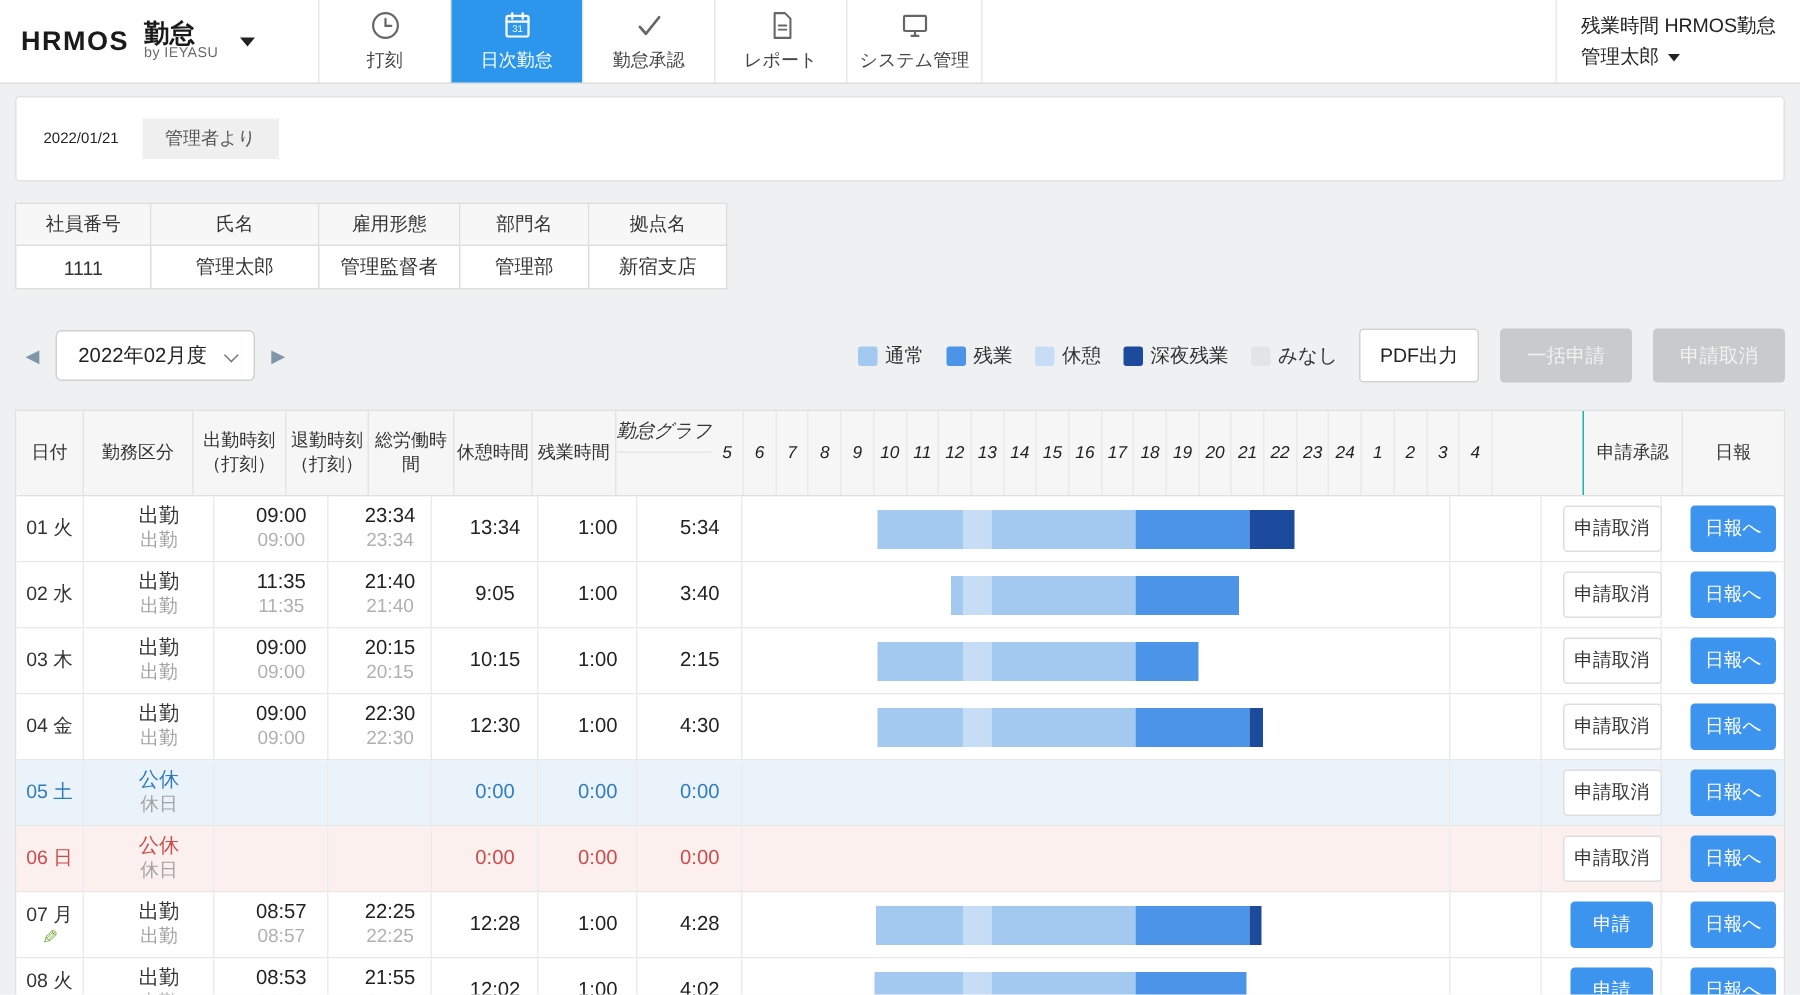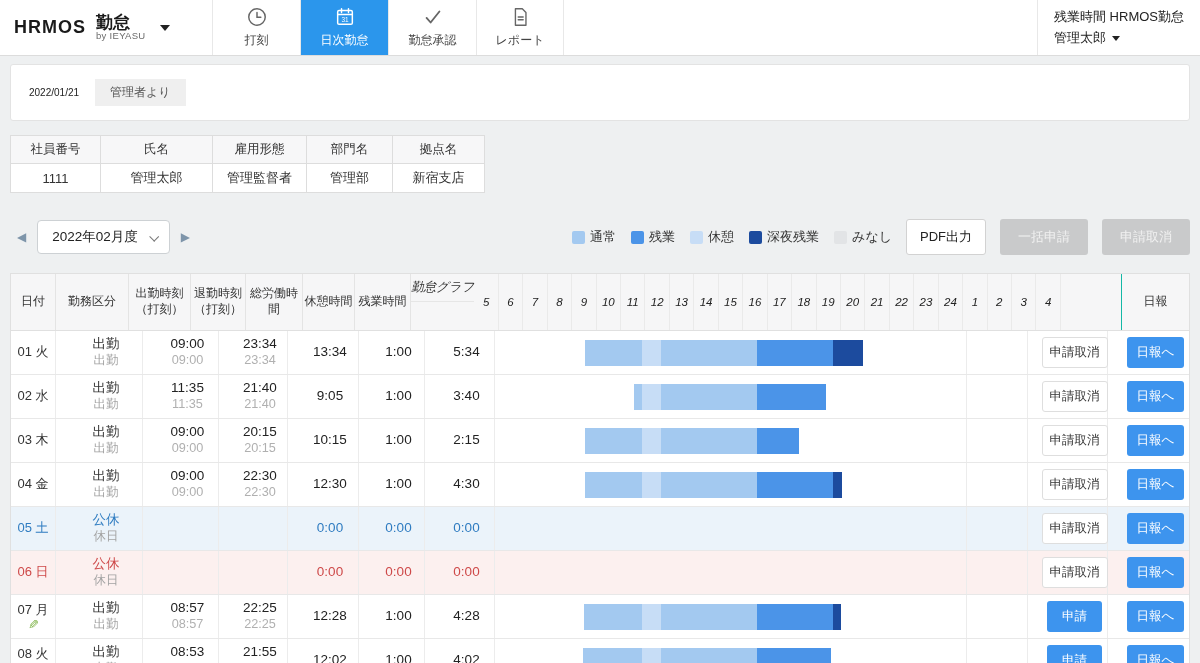--- a/index.html
+++ b/index.html
@@ -132,20 +132,29 @@
         <span class="tab-lb">勤怠承認</span>
       </div>
       <div class="tab">
         <span class="tab-ic">
           <svg viewBox="0 0 24 24">
             <path d="M7 3h7.5L18.5 7v14H7z" fill="none" stroke="currentColor" stroke-width="1.5" stroke-linejoin="round"></path>
             <path d="M10 12h5.5M10 15h5.5" stroke="currentColor" stroke-width="1.4" stroke-linecap="round"></path>
           </svg>
         </span>
         <span class="tab-lb">レポート</span>
+      </div>
+      <div class="tab">
+        <span class="tab-ic">
+          <svg viewBox="0 0 24 24">
+            <rect x="4" y="5" width="16" height="11" rx="1" fill="none" stroke="currentColor" stroke-width="1.6"></rect>
+            <path d="M9.5 19.5h5M12 16v3.5" stroke="currentColor" stroke-width="1.6" stroke-linecap="round"></path>
+          </svg>
+        </span>
+        <span class="tab-lb">システム管理</span>
       </div>
     </div>
   <div class="account">
     <span>残業時間 HRMOS勤怠</span>
     <span class="acc-user">
       <span>管理太郎</span>
       <span class="tri-sm"></span>
     </span>
   </div>
 </div>
@@ -241,20 +250,21 @@
           <div class="hr-cell">22</div>
           <div class="hr-cell">23</div>
           <div class="hr-cell">24</div>
           <div class="hr-cell">1</div>
           <div class="hr-cell">2</div>
           <div class="hr-cell">3</div>
           <div class="hr-cell">4</div>
           <div class="hr-fill"></div>
         </div>
     </div>
+    <div class="hcell w-appr">申請承認</div>
     <div class="hcell w-rep">日報</div>
   </div>
   <div id="tbody">
       <div class="trow">
         <div class="cell c-date" style="width: 45px;">
           <span>01 火</span>
         </div>
         <div class="cell" style="width: 73px;">
           <span class="wt-top">出勤</span>
           <span class="wt-sub">出勤</span>

